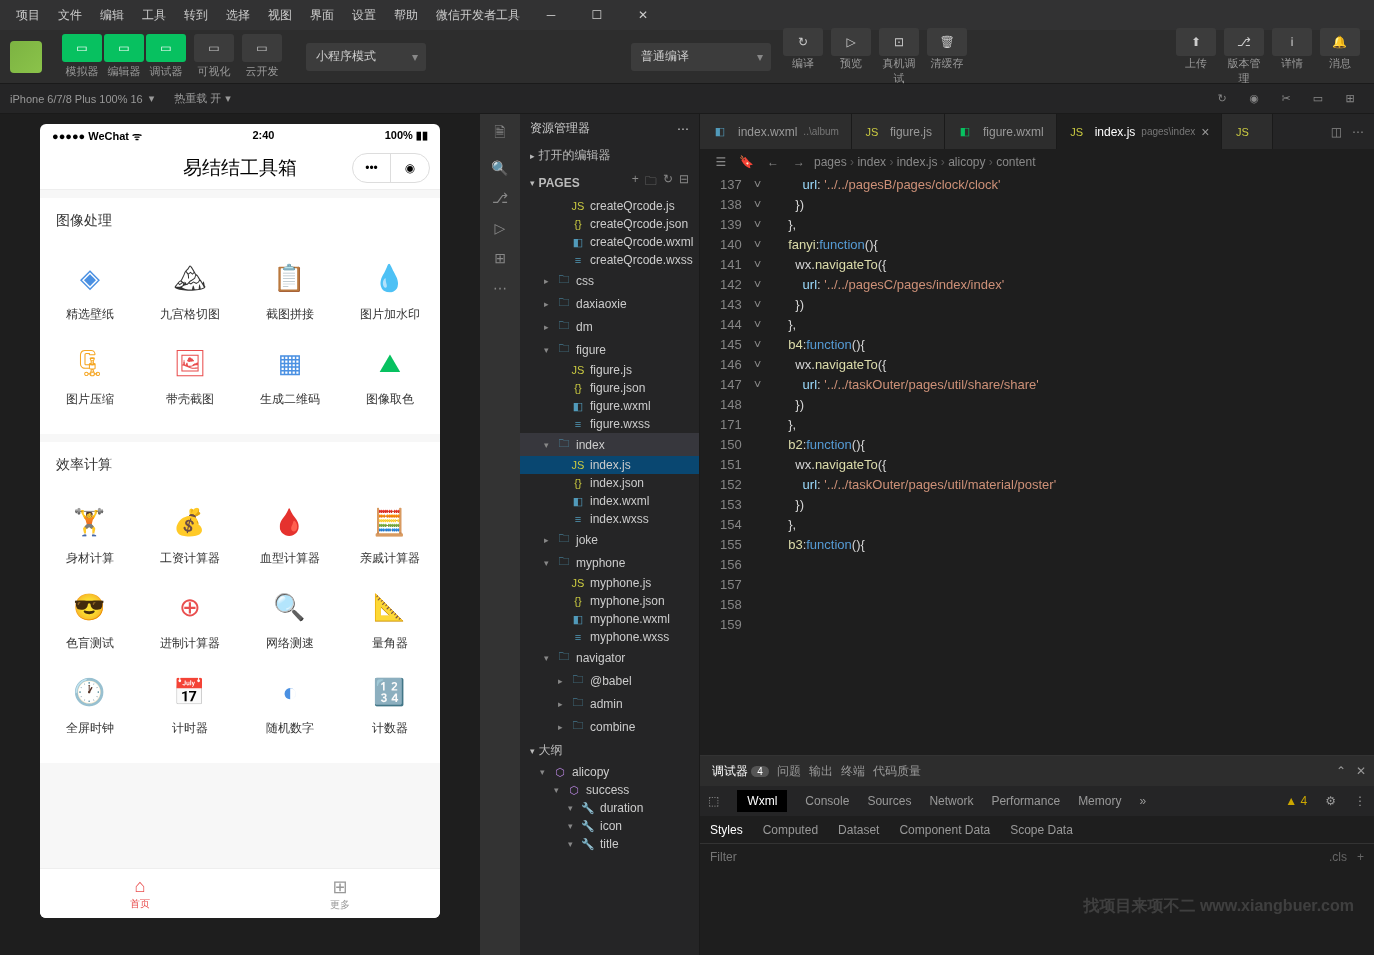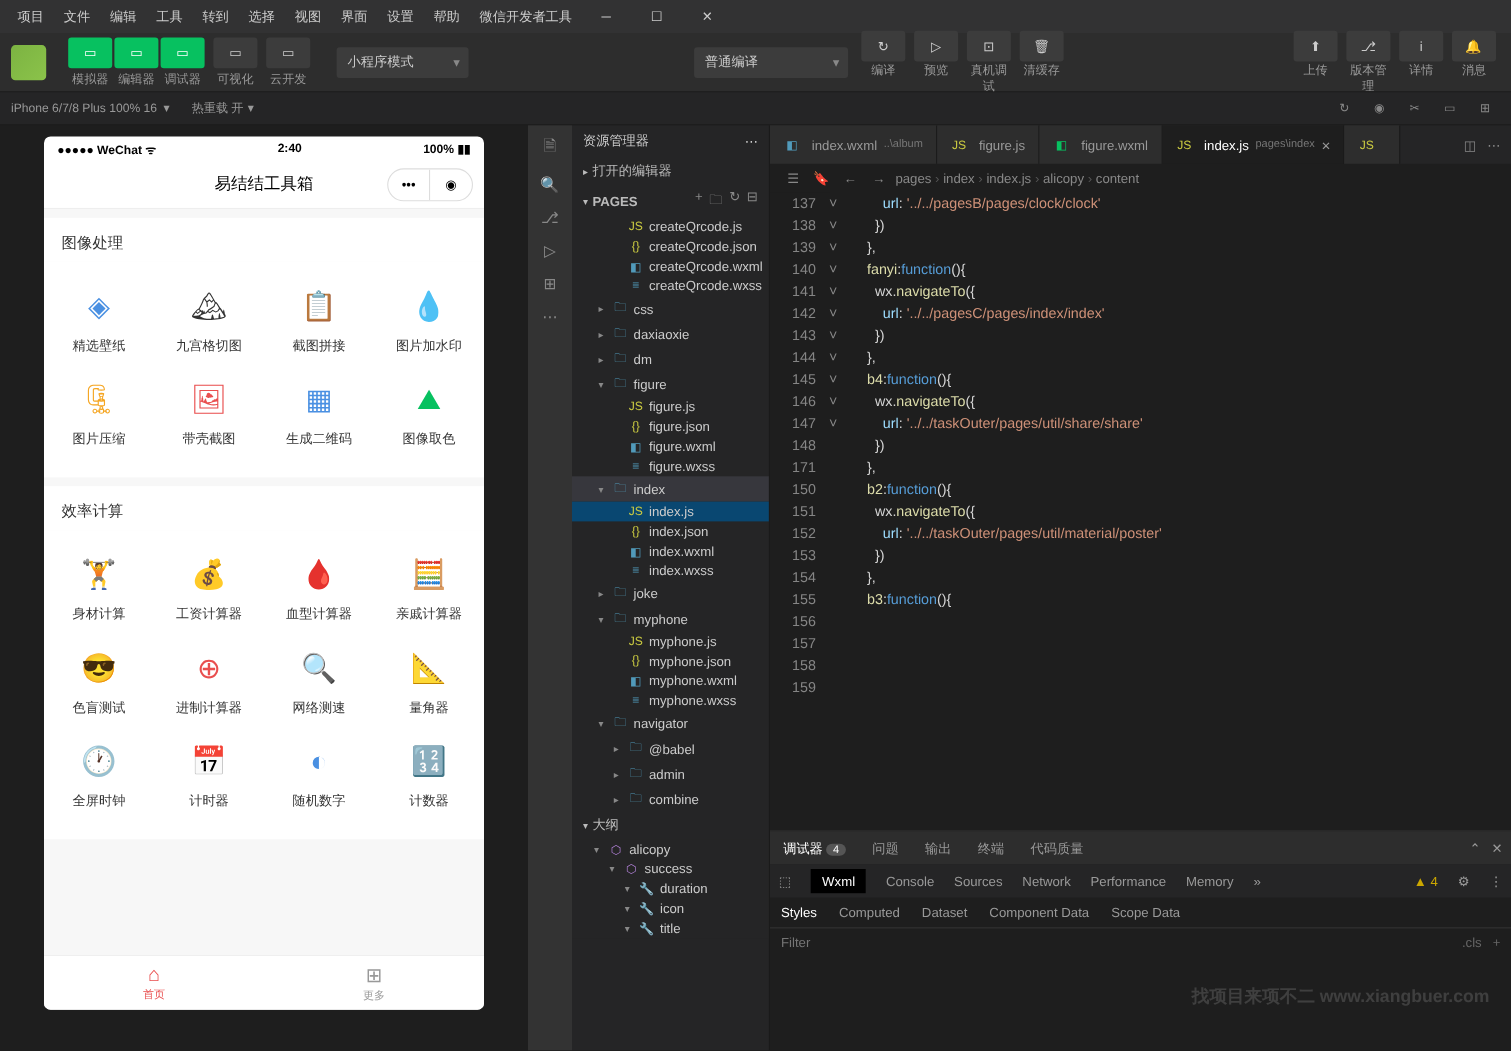--- a/index.html
+++ b/index.html
@@ -66,21 +66,21 @@
 .breadcrumb .arrow-ico { width: 22px; text-align: center; color: #888; cursor: pointer; }
 .code { flex: 1; font-family: Consolas, monospace; font-size: 13px; overflow: auto; line-height: 20px; display: flex; }
 .gutter { background: #1e1e1e; color: #858585; text-align: right; padding: 0 12px 0 20px; user-select: none; }
 .fold-col { width: 20px; color: #888; }
 .code-lines { flex: 1; white-space: pre; color: #d4d4d4; }
 .kw { color: #569cd6; }
 .fn { color: #dcdcaa; }
 .str { color: #ce9178; }
 .prop { color: #9cdcfe; }
 .devtools { height: 200px; background: #1e1e1e; border-top: 1px solid #333; display: flex; flex-direction: column; }
-.dt-tabs { height: 30px; background: #2d2d2d; display: flex; align-items: center; padding: 0 8px; gap: 16px; color: #999; font-size: 12px; }
+.dt-tabs { height: 30px; background: #2d2d2d; display: flex; align-items: center; padding: 0 8px; color: #999; font-size: 12px; }
 .dt-tabs .dt-tab { cursor: pointer; padding: 0 4px; }
 .dt-tabs .dt-tab.active { color: #fff; }
 .dt-main-tabs { height: 30px; background: #252526; display: flex; align-items: center; padding: 0 8px; gap: 18px; color: #999; font-size: 12px; }
 .dt-main-tabs .mt { cursor: pointer; }
 .dt-main-tabs .mt.active { background: #000; color: #fff; padding: 4px 10px; }
 .dt-sub { height: 28px; display: flex; align-items: center; padding: 0 10px; gap: 20px; color: #999; font-size: 12px; border-bottom: 1px solid #333; }
 .dt-sub .active { color: #fff; }
 .dt-filter { height: 26px; display: flex; align-items: center; padding: 0 10px; color: #666; font-size: 12px; justify-content: space-between; }
 .badge { background: #555; border-radius: 8px; padding: 0 6px; font-size: 10px; }
 .warn { color: #cca700; }
@@ -204,21 +204,21 @@
 <div class="main">
 
   <div class="sim-panel">
     <div class="phone">
       <div class="status-bar">
         <span>●●●●● <span>WeChat</span> ᯤ</span>
         <span>2:40</span>
         <span><span>100%</span> ▮▮</span>
       </div>
       <div class="app-header">
-        <span style="font-size:15px">易结结工具箱</span>
+        <span style="font-size:19px">易结结工具箱</span>
         <div class="capsule">
           <div>•••</div>
           <div>◉</div>
         </div>
       </div>
       <div class="app-body" id="app-body">
           <div class="section-title">图像处理</div>
           <div class="grid">
             <div class="grid-item">
               <div class="grid-icon" style="color: rgb(74, 144, 226);">◈</div>

